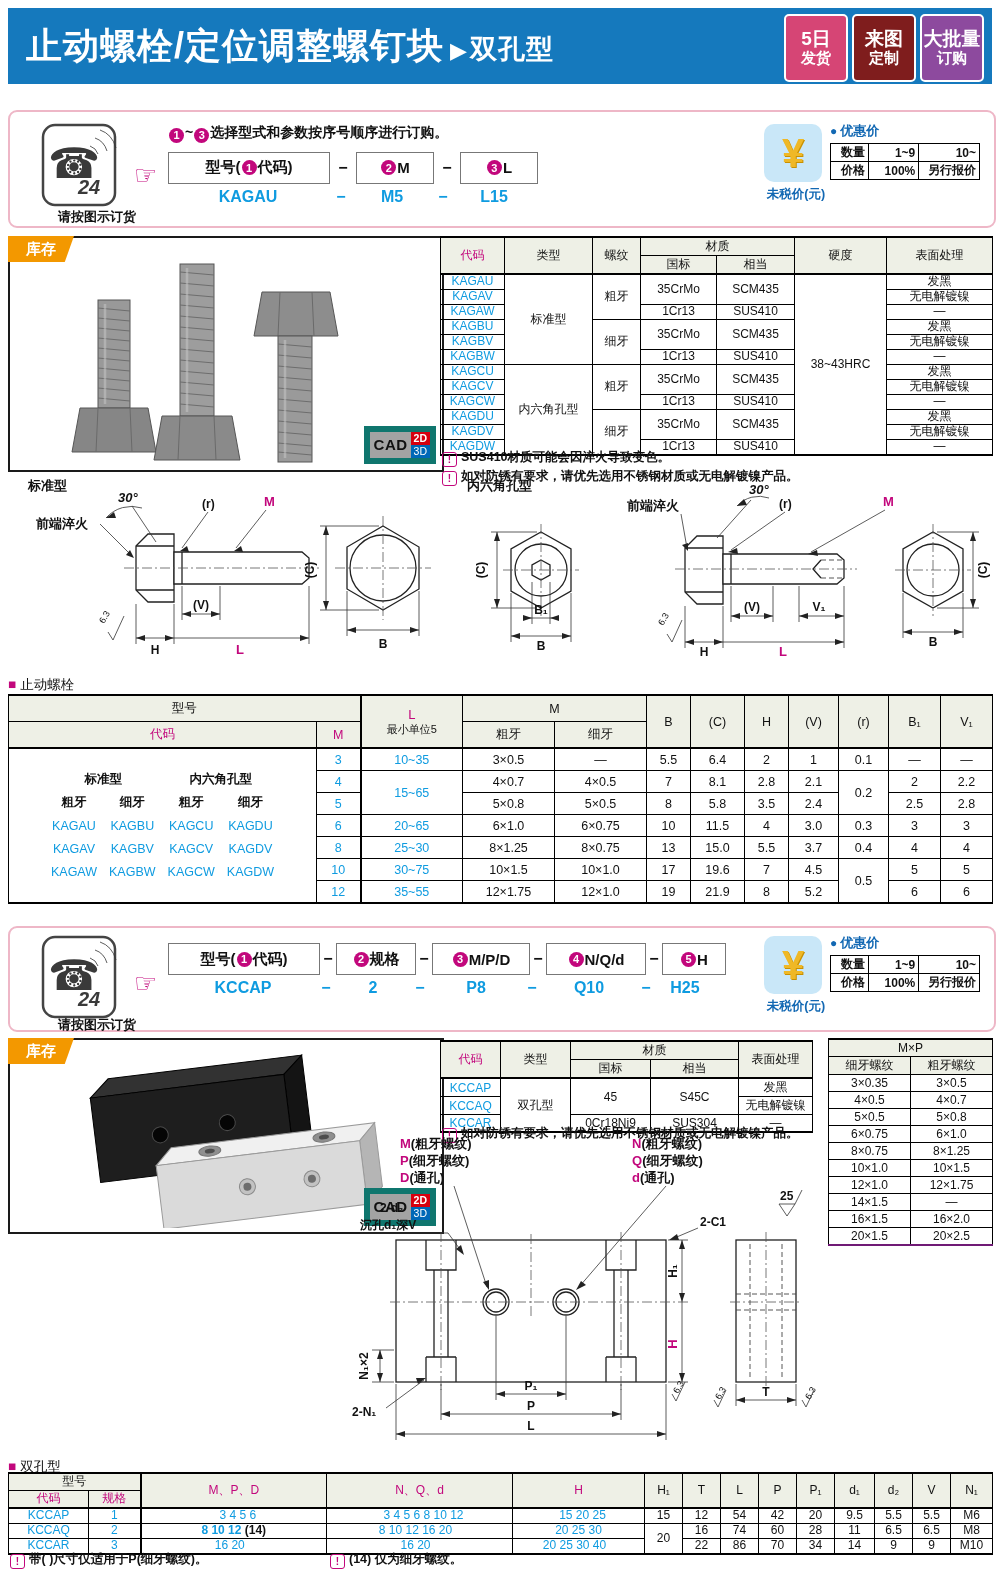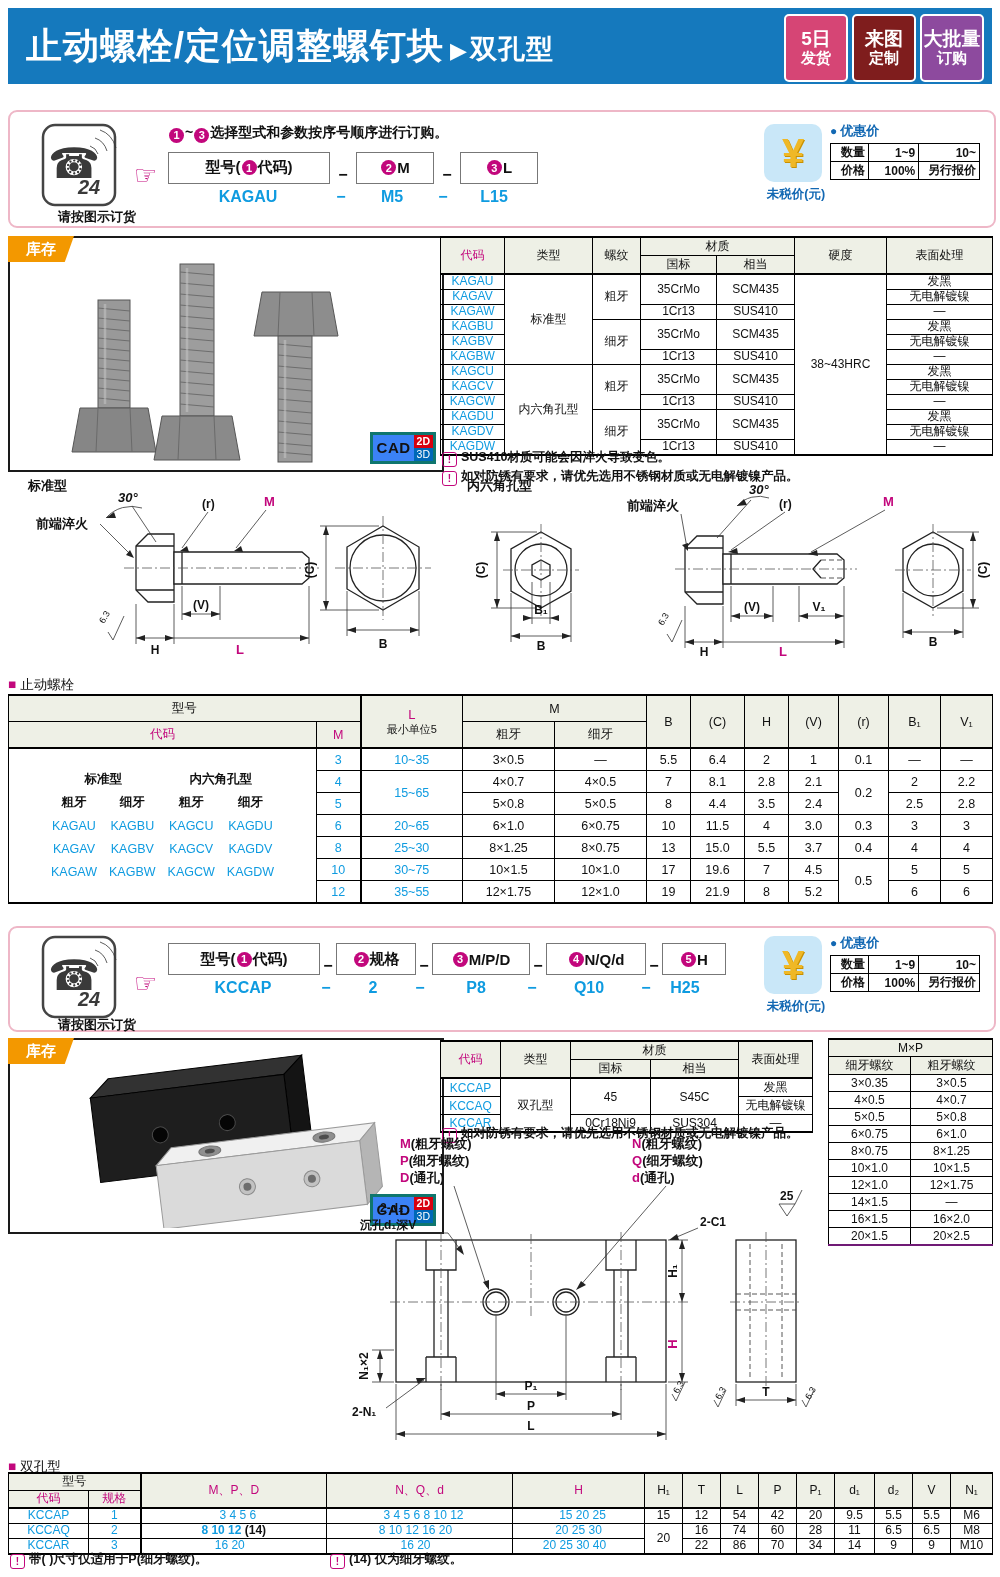--- a/index.html
+++ b/index.html
@@ -13,40 +13,40 @@
 .badges{position:absolute;right:8px;top:6px;display:flex;gap:4px}
 .badge{width:60px;height:64px;border-radius:5px;border:2px solid #fff;color:#fff;font-weight:bold;display:flex;flex-direction:column;align-items:center;justify-content:center;line-height:1.1}
 .badge .b1{font-size:19px}.badge .b2{font-size:15px}
 
 .obox{width:984px;background:#fff;border:2px solid #eeb7c7;border-radius:9px}
 .phone-lbl{position:absolute;left:22px;top:96px;width:130px;text-align:center;font-weight:bold;font-size:13px}
 .finger{position:absolute;left:124px;top:48px;color:#c2077c;font-size:26px}
 .ocontent{position:absolute;left:158px;top:12px}
 .instr{font-size:14px;font-weight:bold}
 .circ{display:inline-flex;width:15px;height:15px;border-radius:50%;background:#c2077c;color:#fff;font-size:11px;align-items:center;justify-content:center;font-weight:bold;vertical-align:-2px;margin:0 1px}
-.brow{display:flex;align-items:flex-end;margin-top:9px}
+.brow{display:flex;align-items:center;margin-top:9px}
 .bitem{display:flex;align-items:center;justify-content:center;height:30px;border:1px solid #777;font-size:15px;font-weight:bold;background:#fff}
 .bdash{width:26px;text-align:center;font-weight:bold}
 .erow{display:flex;align-items:center;margin-top:4px}
 .eitem{display:flex;align-items:center;justify-content:center;font-size:16px}
 .blue{color:#0f9be0;font-weight:bold}
 
 .price{position:absolute;right:14px;top:10px;width:216px}
 .yenbox{position:absolute;left:0;top:2px;width:58px;height:58px;background:#c9e7f8;border-radius:10px;display:flex;align-items:center;justify-content:center}
 .yen{font-size:40px;font-weight:bold;color:#efb826;text-shadow:1px 1px 0 #c89000}
 .taxlbl{position:absolute;left:-6px;top:64px;width:76px;text-align:center;color:#1268b3;font-weight:bold;font-size:12.5px}
 .pright{margin-left:66px}
 .ptitle{color:#1268b3;font-weight:bold;font-size:13px}
 .pdot{font-size:12px;margin-right:3px}
 .ptable{border-collapse:collapse;margin-top:3px}
 .ptable td{border:1px solid #000;font-size:12px;font-weight:bold;text-align:right;height:17px;padding:0 3px}
 
 .sbox{border:2px solid #1a1a1a;background:#fff}
 .stag{position:absolute;left:-2px;top:-2px;width:66px;height:26px;background:#f39800;color:#fff;font-weight:bold;font-size:15px;display:flex;align-items:center;justify-content:center;clip-path:polygon(0 0,100% 0,86% 100%,0 100%)}
-.cadb{position:absolute;right:6px;bottom:6px;display:flex;border:3px solid #0f766e;background:#3b82f6}
+.cadb{position:absolute;right:6px;bottom:6px;display:flex;border:6px solid #0f766e;background:#a3a3a3}
 .cadt{font-weight:bold;font-size:15px;padding:4px 3px 2px 4px;letter-spacing:.5px}
 .cadcol{display:flex;flex-direction:column}
 .cad2{background:#d7000f;color:#fff;font-size:10.5px;font-weight:bold;padding:0 3px;line-height:13px}
 .cad3{background:#0068b7;color:#fff;font-size:10.5px;font-weight:normal;padding:0 3px;line-height:13px}
 
 .t{border-collapse:collapse;table-layout:fixed}
 .t th,.t td{border:1px solid #000;text-align:center;padding:0 2px;font-weight:normal}
 .thbg{background:#eef0e6;font-weight:bold}
 .mg{color:#c2077c}
 .s1 th,.s1 td{font-size:12px;line-height:1.12}
@@ -556,21 +556,21 @@
           <td>2.1</td>
           <td rowspan="2">0.2</td>
           <td>2</td>
           <td>2.2</td>
         </tr>
       <tr>
           <td class="blue">5</td>
           <td>5×0.8</td>
           <td>5×0.5</td>
           <td>8</td>
-          <td>4.4</td>
+          <td>5.8</td>
           <td>3.5</td>
           <td>2.4</td>
           <td>2.5</td>
           <td>2.8</td>
         </tr>
       <tr>
           <td class="blue">6</td>
           <td class="blue vthick">20~65</td>
           <td>6×1.0</td>
           <td>6×0.75</td>

